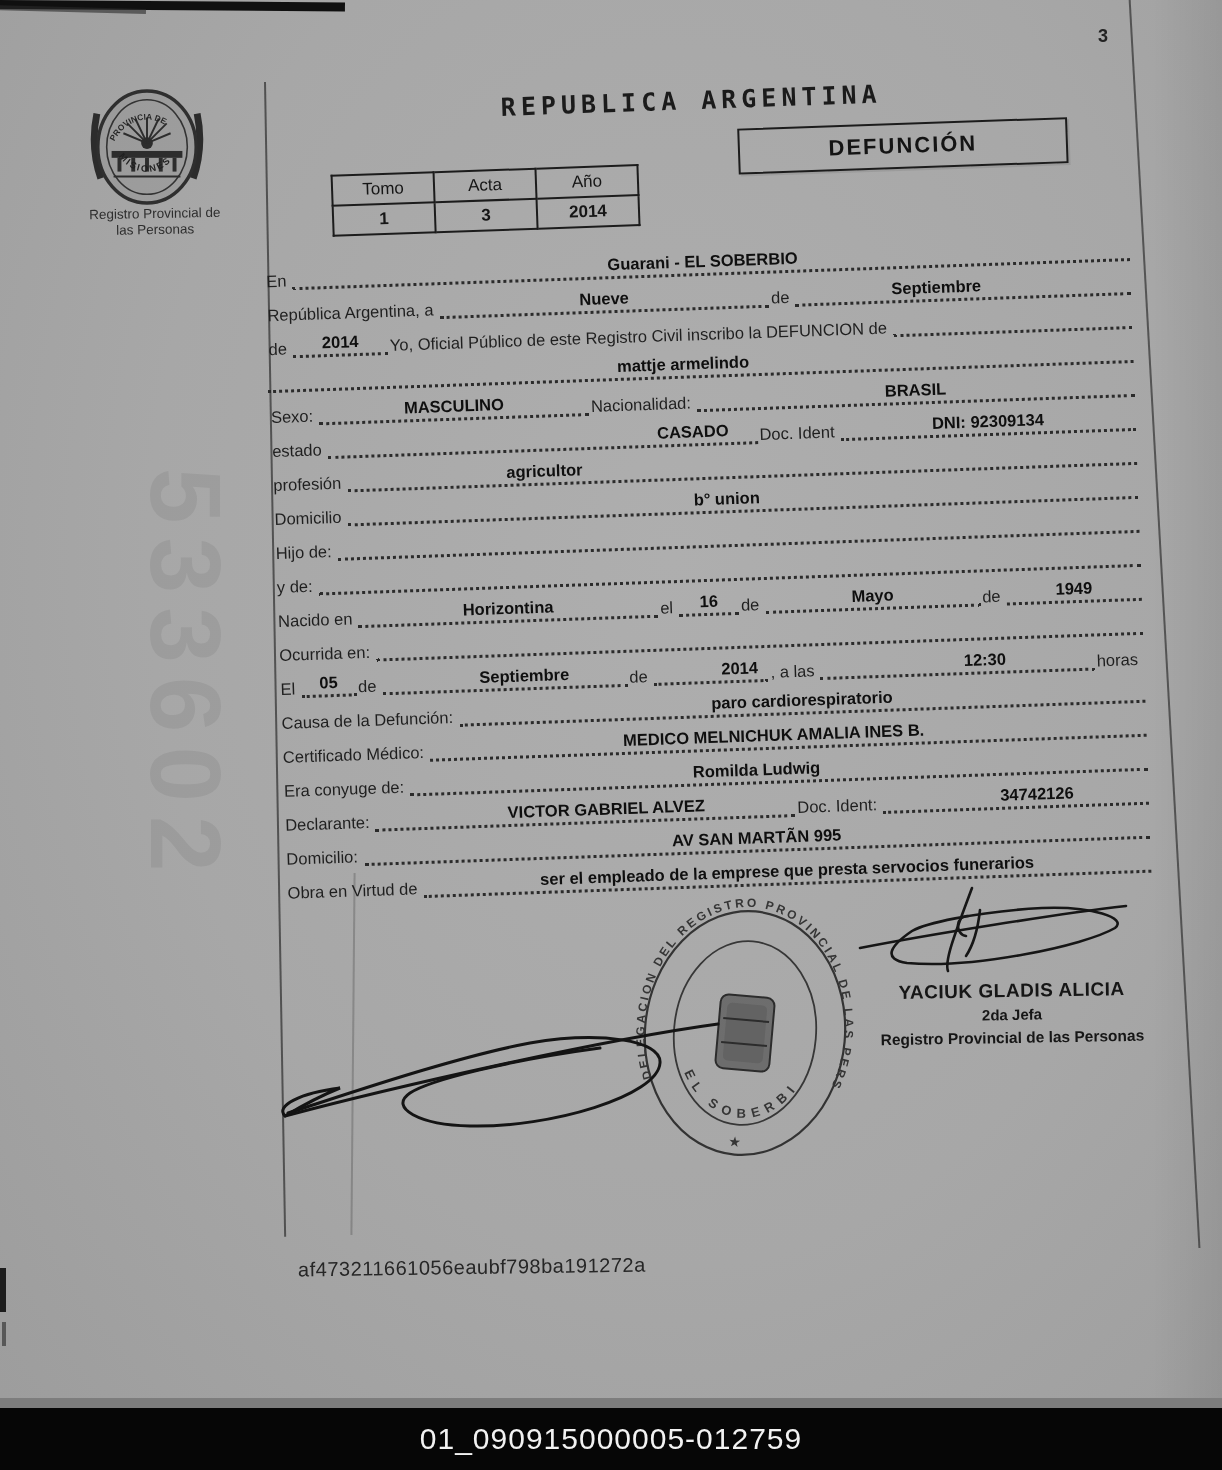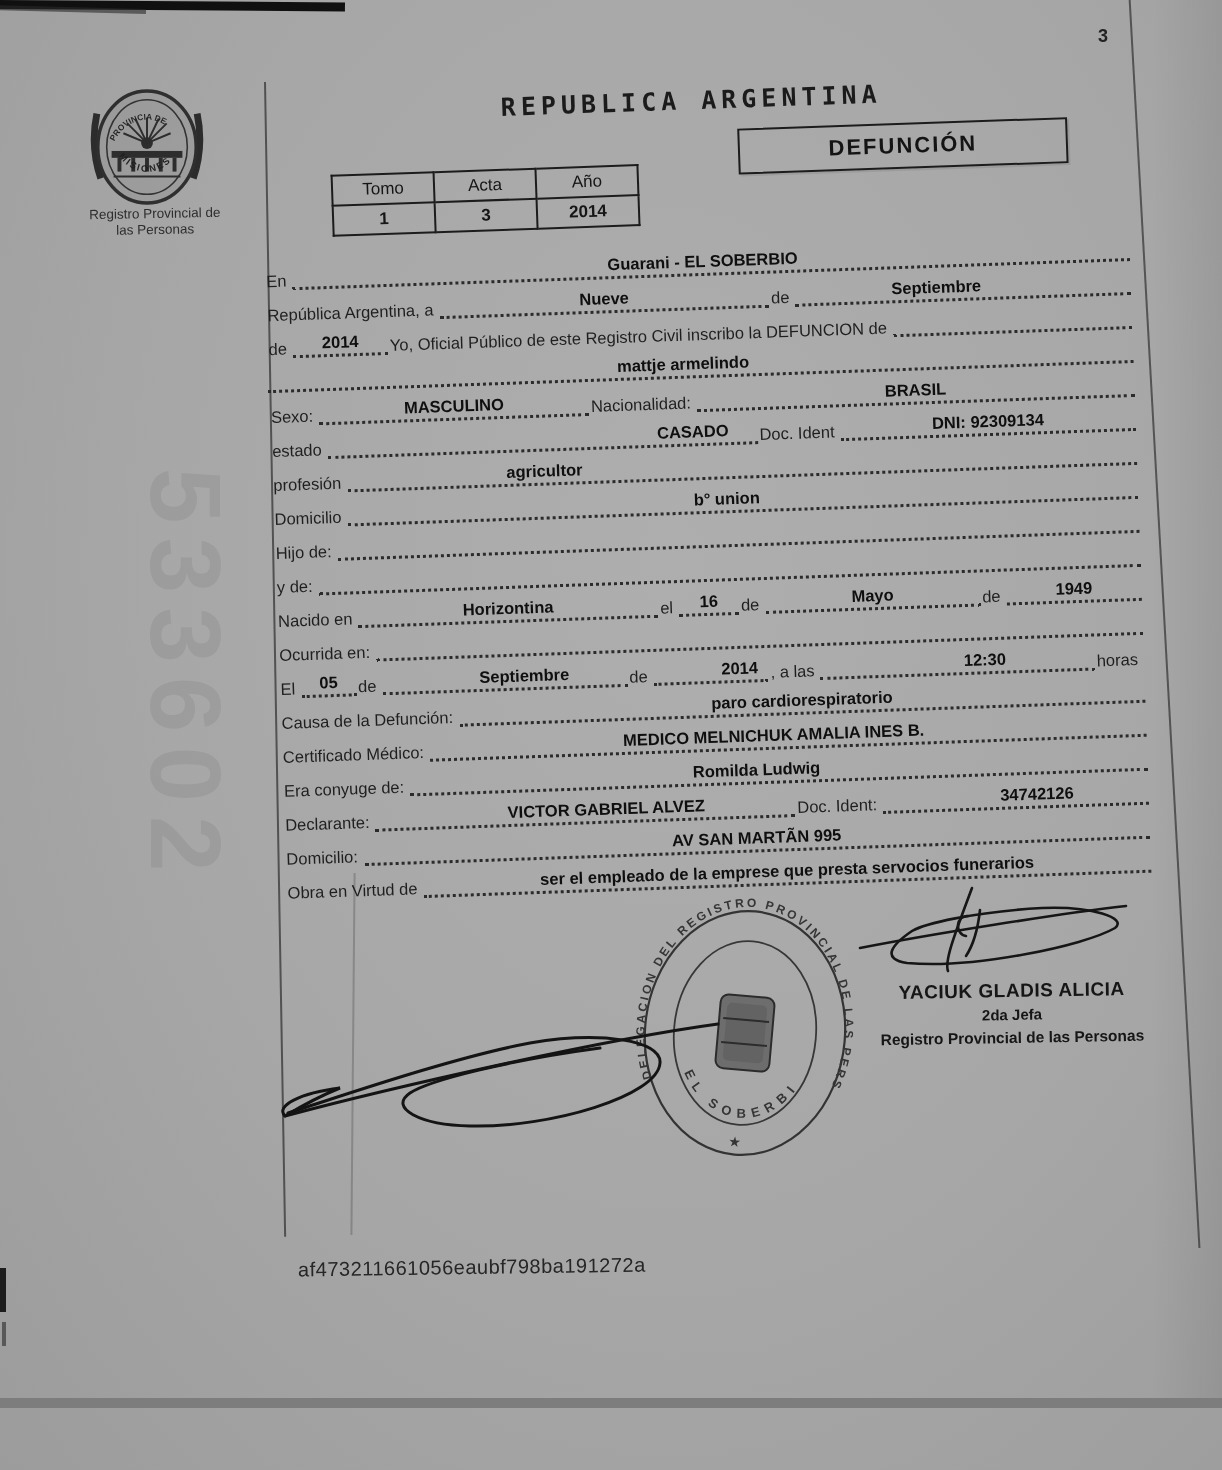--- a/index.html
+++ b/index.html
@@ -337,14 +337,17 @@
   </svg>
   <div class="sigblock">
     <div class="sig-name">YACIUK GLADIS ALICIA</div>
     <div class="sig-title">2da Jefa</div>
     <div class="sig-org">Registro Provincial de las Personas</div>
   </div>
 
   <div class="hash">af473211661056eaubf798ba191272a</div>
 
   <div class="pre-bar"></div>
+  <div class="footer-bar">
+    <div class="footer-text">01_090915000005-012759</div>
+  </div>
 
 </div>
 
 </body></html>

